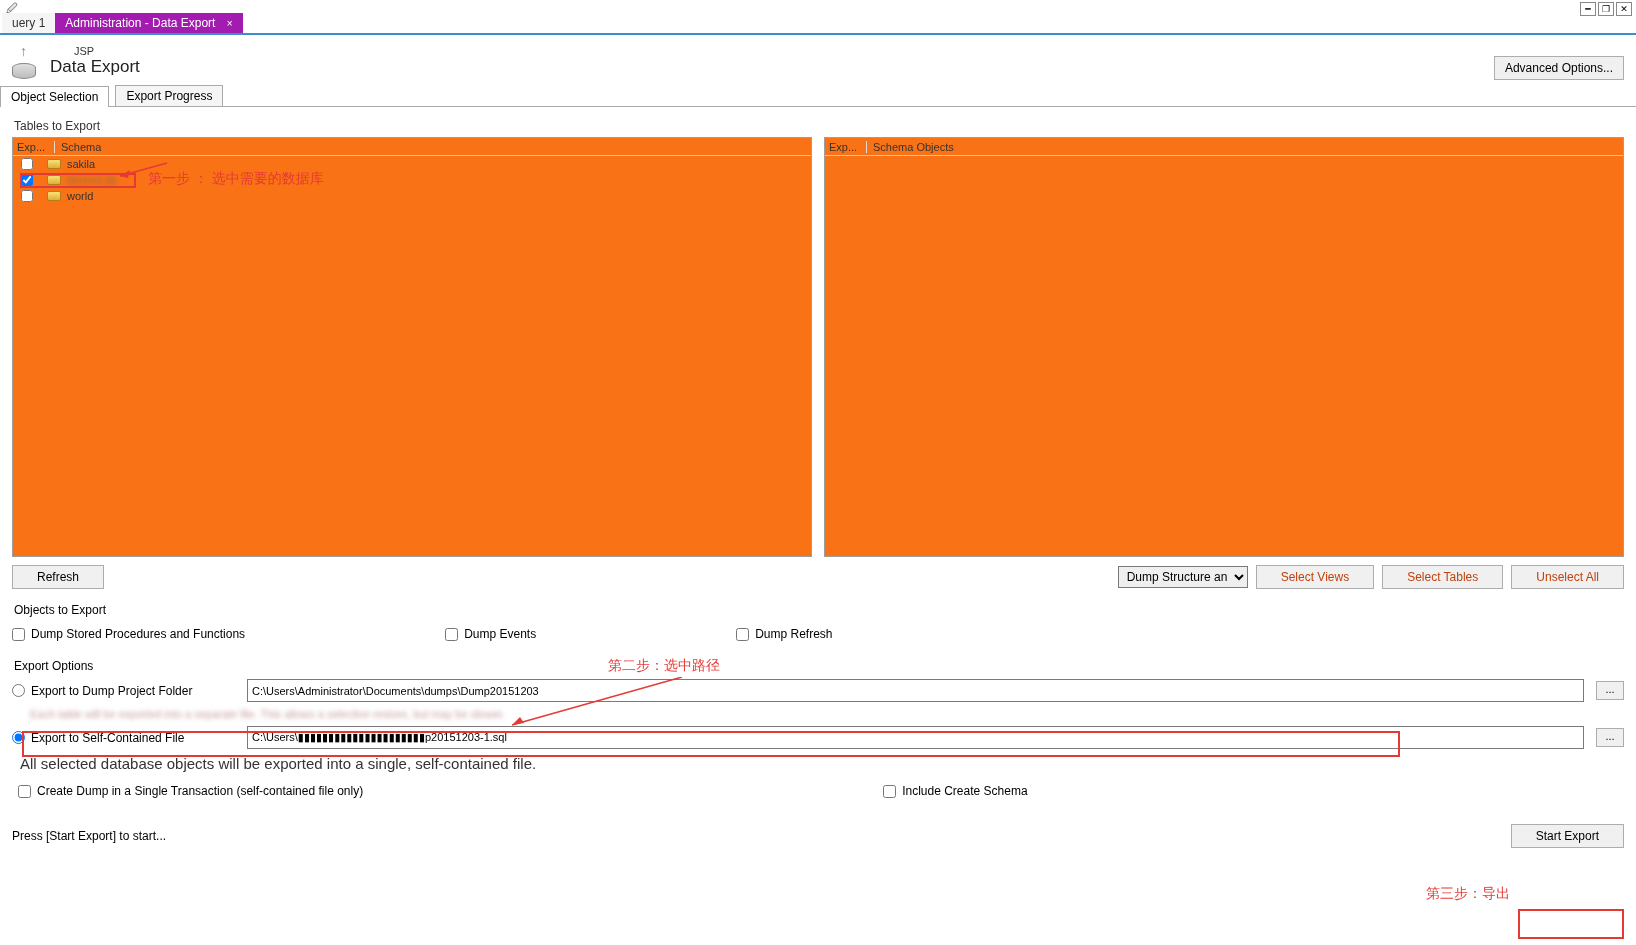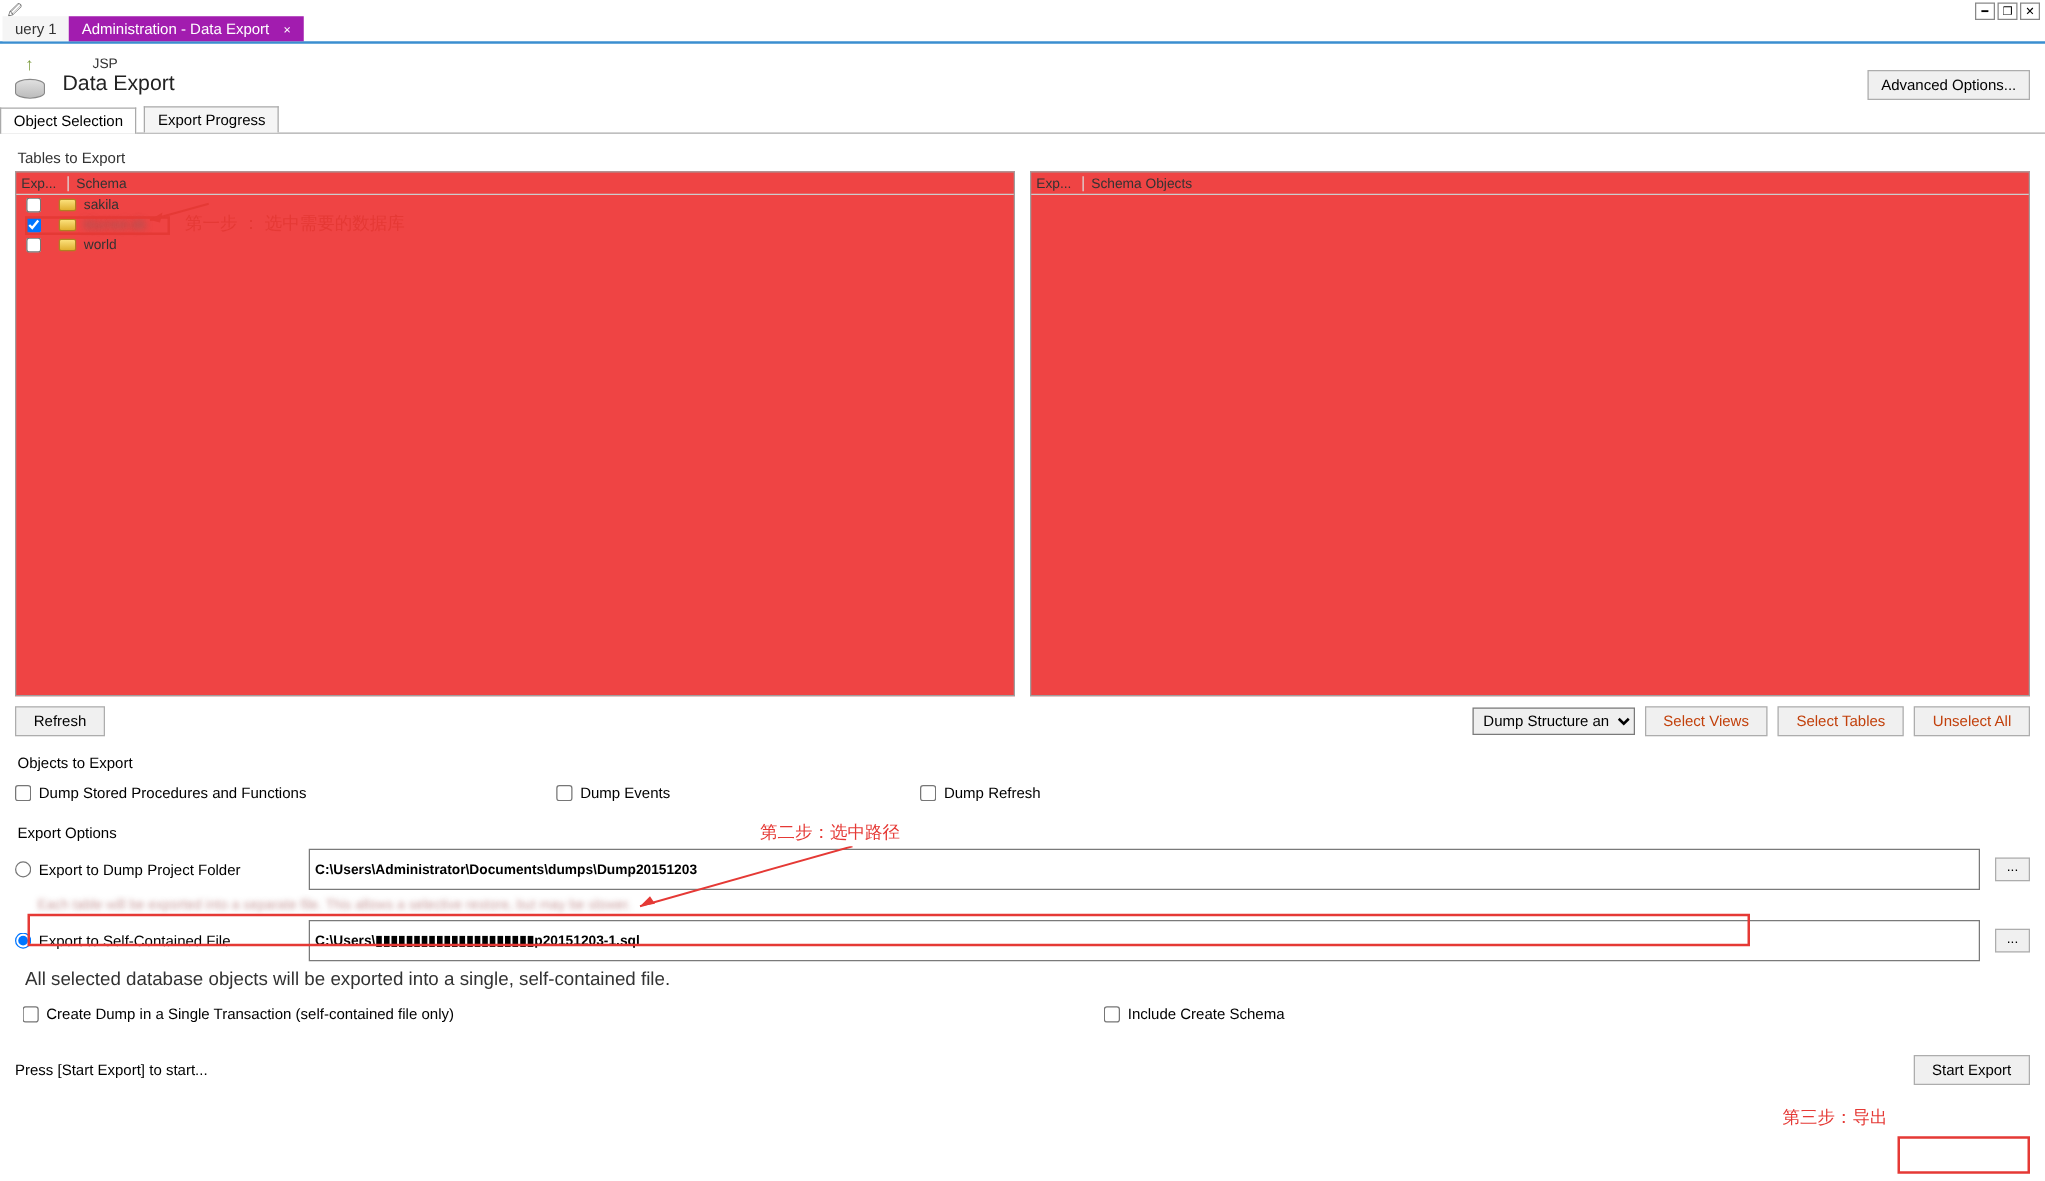--- a/index.html
+++ b/index.html
@@ -18,47 +18,47 @@
 .db-icon .arrow { position: absolute; left: 12px; top: -4px; font-size: 14px; color: #7a9a3a; }
 .header-text .small { font-size: 11px; color: #333; margin-left: 24px; }
 .header-text .big { font-size: 17px; color: #222; }
 .advanced-btn { position: absolute; right: 12px; top: 56px; padding: 4px 10px; border: 1px solid #adadad; background: #f0f0f0; cursor: pointer; font-size: 12px; }
 .sub-tabs { display: flex; border-bottom: 1px solid #aaa; margin-top: 2px; }
 .sub-tab { padding: 3px 10px; border: 1px solid #aaa; border-bottom: none; margin-right: 6px; background: #f5f5f5; cursor: pointer; font-size: 12px; }
 .sub-tab.active { background: #fff; position: relative; top: 1px; }
 .content { padding: 6px 12px 6px 12px; }
 .fieldset-label { font-size: 12px; color: #333; margin: 6px 0 4px 2px; }
 .two-panes { display: flex; gap: 12px; }
-.pane { flex: 1; border: 1px solid #9e9e9e; height: 420px; background: #ef4444; position: relative; }
+.pane { flex: 1; border: 1px solid #9e9e9e; height: 420px; background: #f97316; position: relative; }
 .pane-header { display: flex; border-bottom: 1px solid #ccc; font-size: 11px; color: #333; height: 18px; align-items: center; }
 .ph-col1 { width: 42px; padding-left: 4px; border-right: 1px solid #ddd; }
 .ph-col2 { flex: 1; padding-left: 6px; }
 .schema-row { display: flex; align-items: center; height: 16px; font-size: 11px; padding-left: 4px; }
 .schema-row input[type=checkbox] { width: 12px; height: 12px; margin: 0 14px 0 4px; }
 .schema-icon { width: 14px; height: 10px; background: linear-gradient(#fbe07a,#e0b030); border: 1px solid #b08020; border-radius: 2px; margin-right: 6px; }
 .schema-name { color: #333; }
 .schema-name.blur { color: transparent; text-shadow: 0 0 5px rgba(100,100,100,0.7); }
 .red-box-1 { position: absolute; border: 2px solid #e53935; left: 20px; top: 173px; width: 116px; height: 15px; pointer-events: none; }
 .anno { position: absolute; color: #e53935; font-size: 14px; pointer-events: none; }
 .anno1 { left: 148px; top: 170px; }
 .anno-arrow1 { position: absolute; left: 112px; top: 160px; width: 60px; height: 20px; pointer-events: none; }
 .buttons-row { display: flex; align-items: center; margin-top: 8px; gap: 8px; }
-.btn { padding: 4px 14px; border: 1px solid #adadad; background: #f0f0f0; cursor: pointer; font-size: 12px; }
+.btn { padding: 4px 24px; border: 1px solid #adadad; background: #f0f0f0; cursor: pointer; font-size: 12px; }
 .btn.disabled { color: #c2410c; cursor: default; }
 .spacer { flex: 1; }
 .dropdown { padding: 2px 4px; border: 1px solid #7a7a7a; font-size: 12px; width: 130px; height: 22px; }
 .section-title { font-size: 12px; margin: 14px 0 6px 2px; }
 .checkbox-row { display: flex; align-items: center; gap: 6px; margin: 4px 0; }
 .checkbox-row input { width: 13px; height: 13px; margin: 0; }
 .objects-row { display: flex; gap: 200px; }
 .export-opts { position: relative; }
 .radio-row { display: flex; align-items: center; gap: 6px; margin: 6px 0; }
 .radio-row input[type=radio] { width: 13px; height: 13px; margin: 0; }
 .radio-label { width: 210px; font-size: 12px; }
-.path-input { flex: 1; padding: 2px 4px; border: 1px solid #7a7a7a; font-size: 11px; height: 33px; font-weight: bold; }
+.path-input { flex: 1; padding: 2px 4px; border: 1px solid #7a7a7a; font-size: 11px; height: 23px; }
 .browse-btn { width: 28px; height: 19px; border: 1px solid #adadad; background: #f0f0f0; font-size: 11px; text-align: center; line-height: 15px; cursor: pointer; margin-left: 6px; }
 .small-text { font-size: 15px; color: #333; margin-left: 8px; }
 .blurred-line { font-size: 11px; margin-left: 18px; color: transparent; text-shadow: 0 0 4px rgba(150,60,60,0.5); }
 .red-box-2 { position: absolute; border: 2px solid #e53935; pointer-events: none; }
 .anno2 { left: 596px; top: -2px; }
 .anno-line2 { position: absolute; left: 490px; top: 18px; width: 200px; height: 50px; pointer-events: none; }
 .footer-row { display: flex; align-items: center; margin-top: 16px; padding: 0 12px 8px 12px; }
 .anno3 { position: absolute; color: #e53935; font-size: 14px; right: 126px; bottom: 42px; }
 .red-box-3 { position: absolute; border: 2px solid #e53935; right: 12px; bottom: 6px; width: 106px; height: 30px; pointer-events: none; }
 .checkbox-row-opts { display: flex; gap: 520px; margin-top: 8px; }

